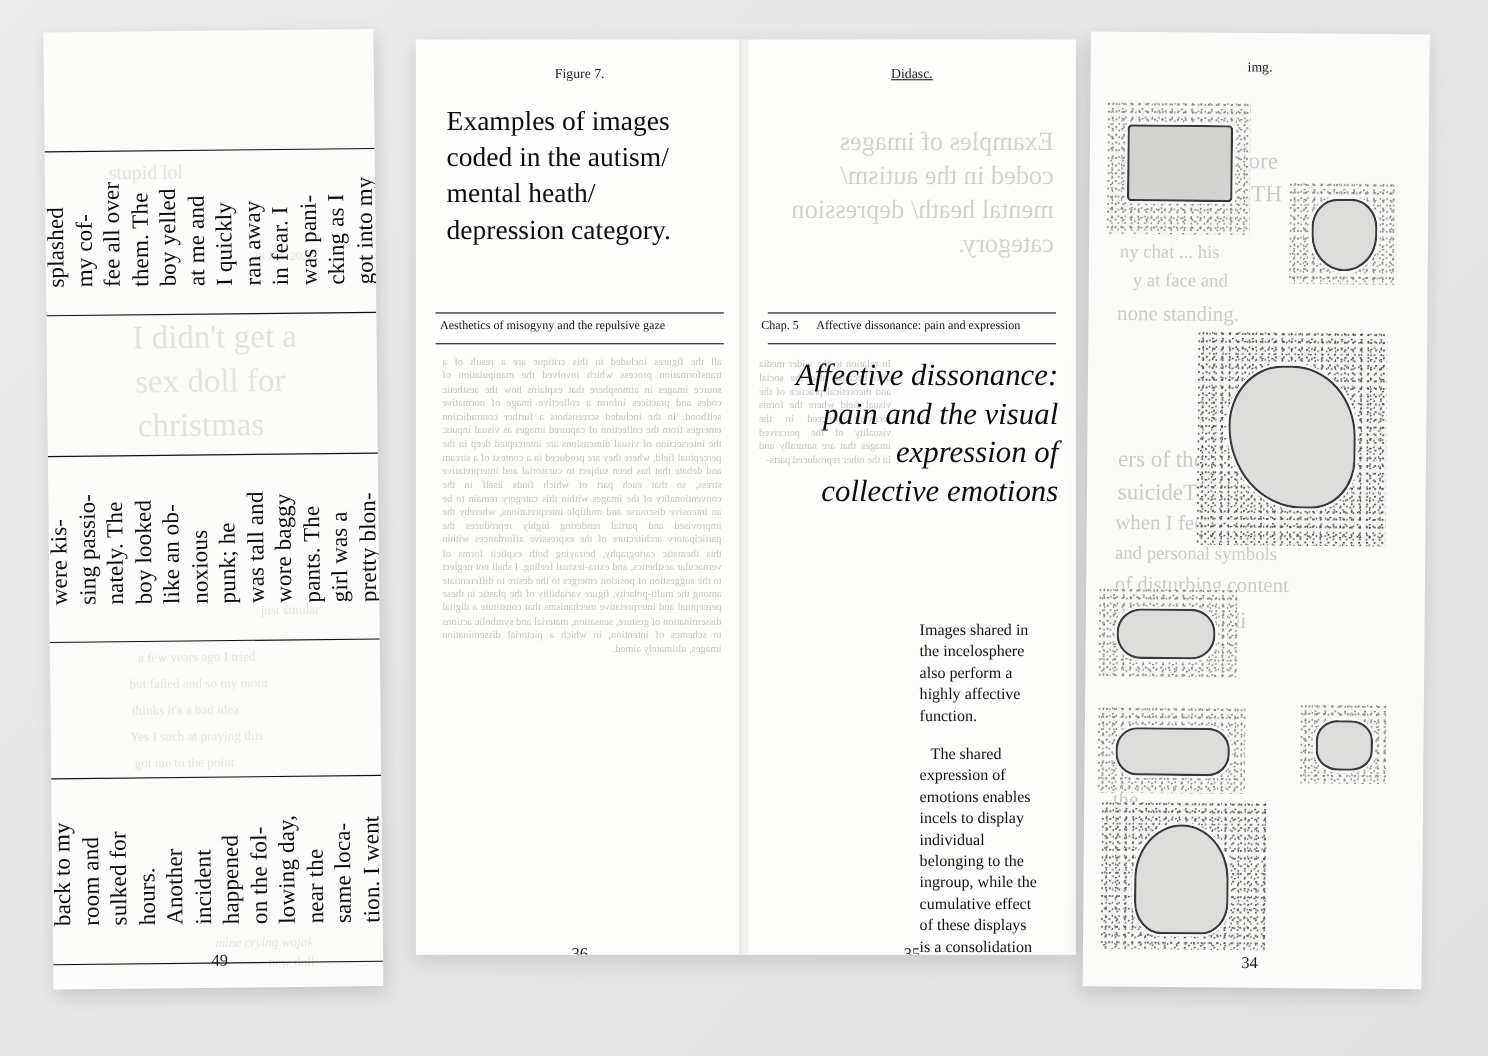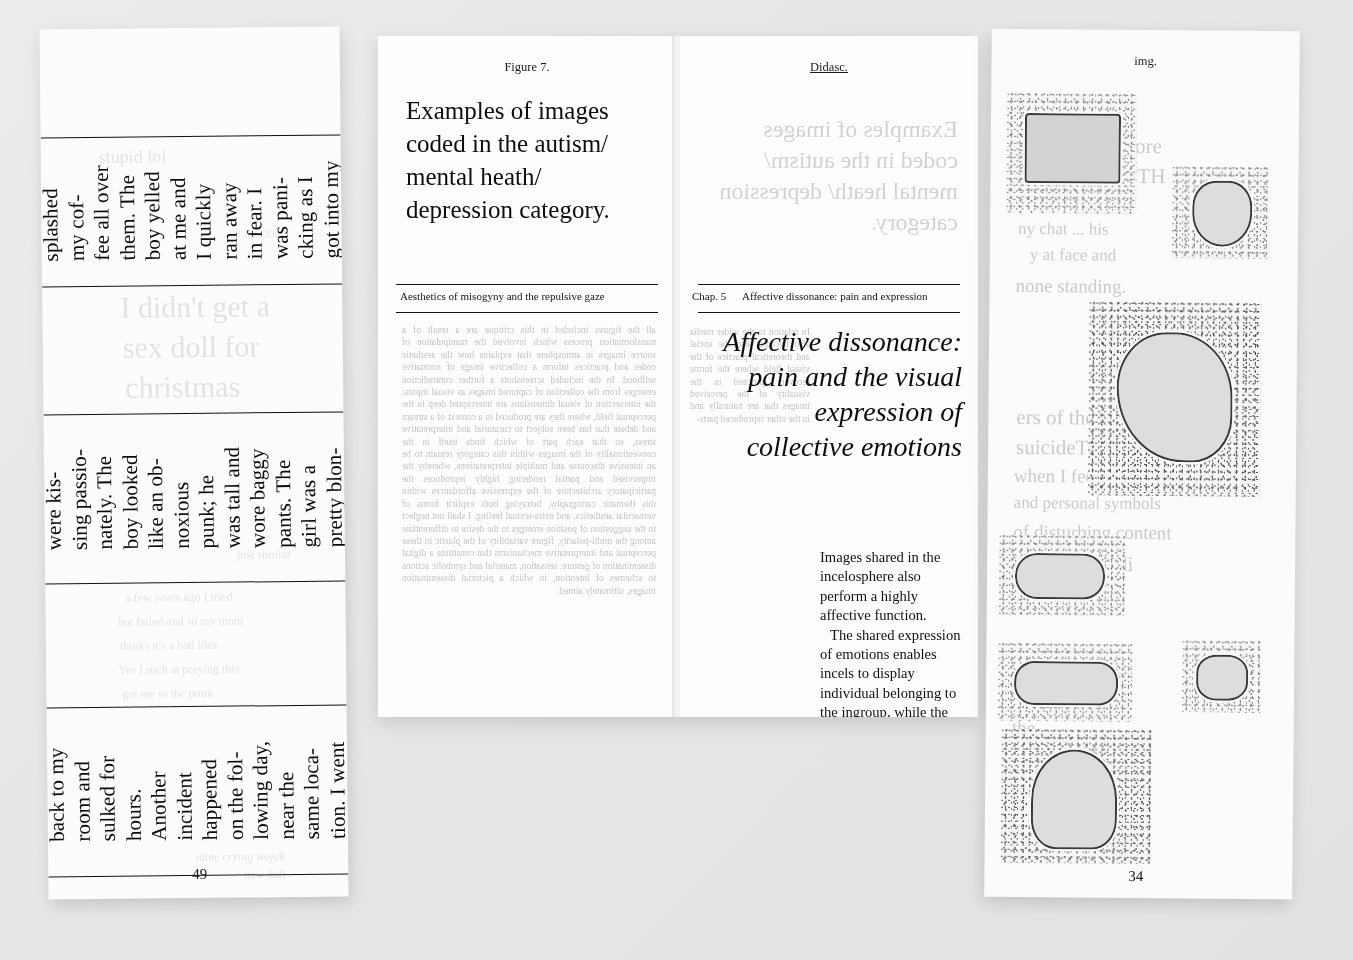--- a/index.html
+++ b/index.html
@@ -85,21 +85,21 @@
     font-size: 15px;
     color: #1a1a1a;
     font-family: "Liberation Serif", serif;
   }
 
   
   #book-center {
     left: 378px;
     top: 36px;
     width: 600px;
-    height: 681px;
+    height: 832px;
     box-shadow: 0 6px 18px rgba(0,0,0,0.13);
     background: #fbfbf9;
   }
   #page36, #page35 {
     position: absolute;
     top: 0;
     bottom: 0;
     background: #fdfdfb;
     overflow: hidden;
   }
@@ -184,21 +184,21 @@
   }
   .body-col {
     position: absolute;
     left: 20px;
     right: 18px;
     font-size: 14.6px;
     line-height: 19.4px;
     color: #111;
     text-align: left;
   }
-  .body-col p { margin: 0; }
+  .body-col p { margin: 16px; }
   .body-col p + p { text-indent: 10px; }
 
   
   #book-right {
     left: 988px;
     top: 30px;
     width: 308px;
     height: 868px;
     transform: rotate(0.5deg);
     box-shadow: -2px 6px 16px rgba(0,0,0,0.14);

